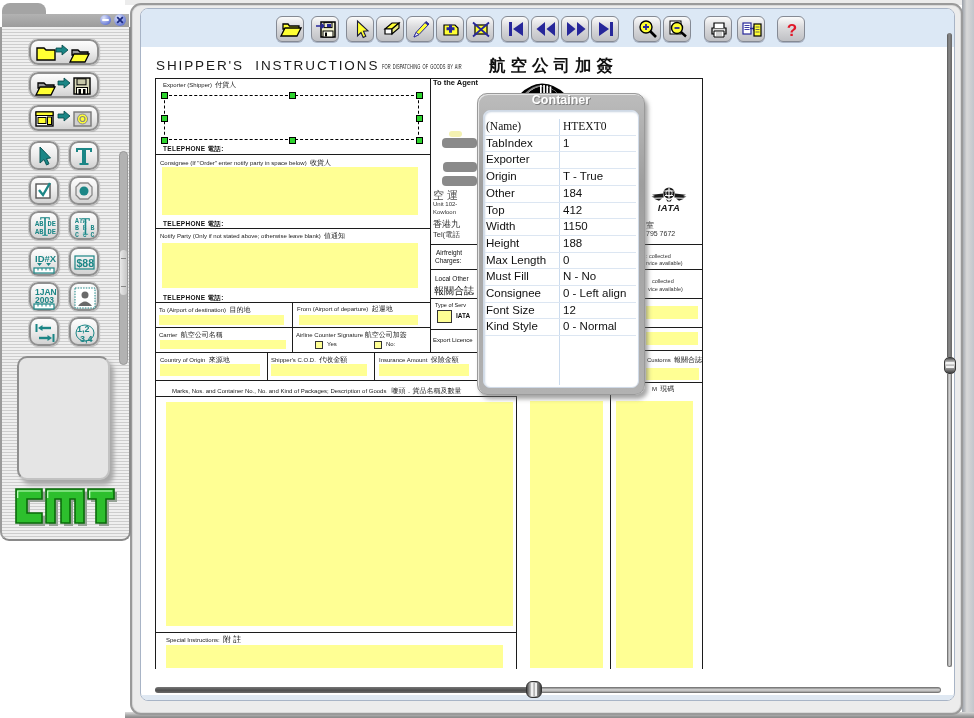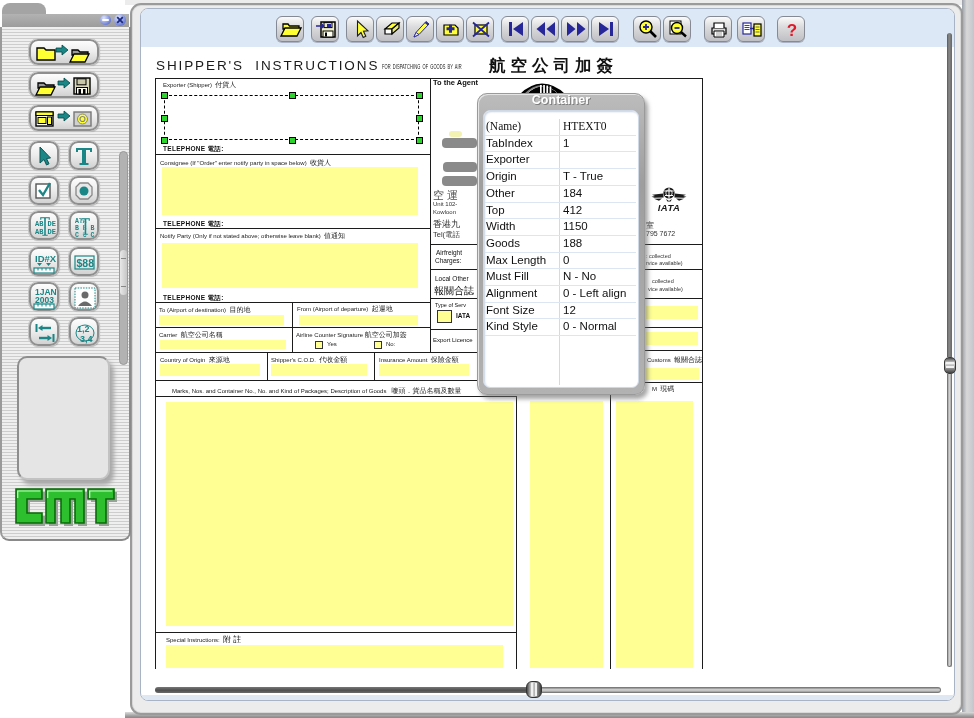--- a/index.html
+++ b/index.html
@@ -311,33 +311,33 @@
   </div>
 <div class="prow" style="top:202.5px;">
     <b>Top</b>
     <i>412</i>
   </div>
 <div class="prow" style="top:219.2px;">
     <b>Width</b>
     <i>1150</i>
   </div>
 <div class="prow" style="top:235.9px;">
-    <b>Goods</b>
+    <b>Height</b>
     <i>188</i>
   </div>
 <div class="prow" style="top:252.6px;">
     <b>Max Length</b>
     <i>0</i>
   </div>
 <div class="prow" style="top:269.3px;">
     <b>Must Fill</b>
     <i>N - No</i>
   </div>
 <div class="prow" style="top:286.0px;">
-    <b>Alignment</b>
+    <b>Consignee</b>
     <i>0 - Left align</i>
   </div>
 <div class="prow" style="top:302.7px;">
     <b>Font Size</b>
     <i>12</i>
   </div>
 <div class="prow" style="top:319.4px;">
     <b>Kind Style</b>
     <i>0 - Normal</i>
   </div>

